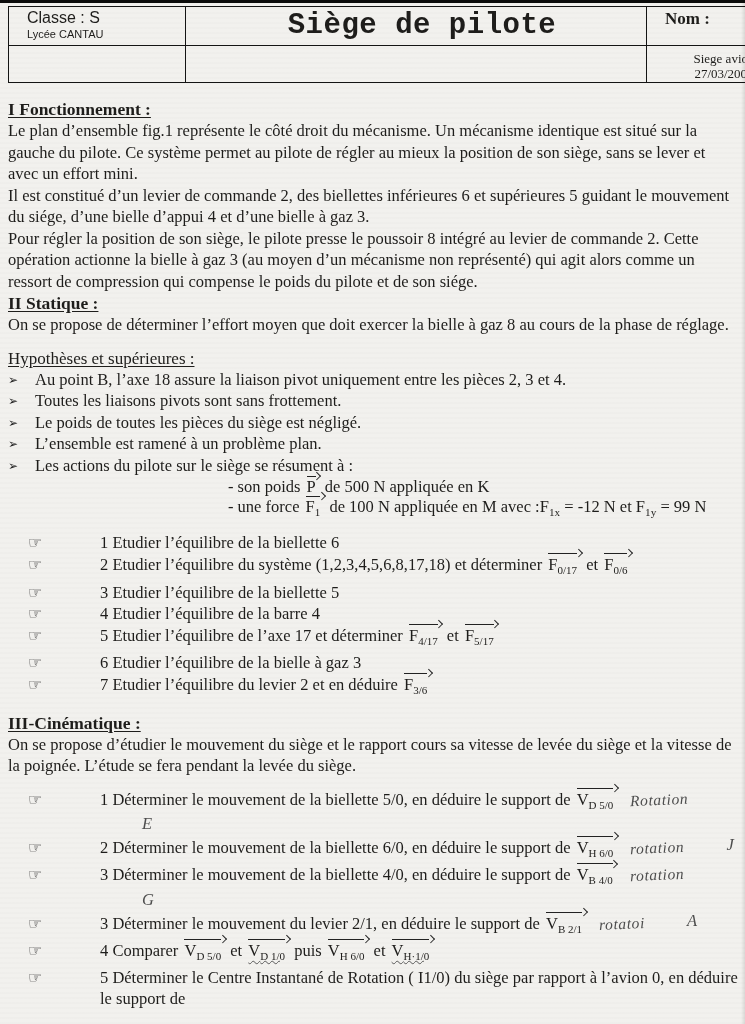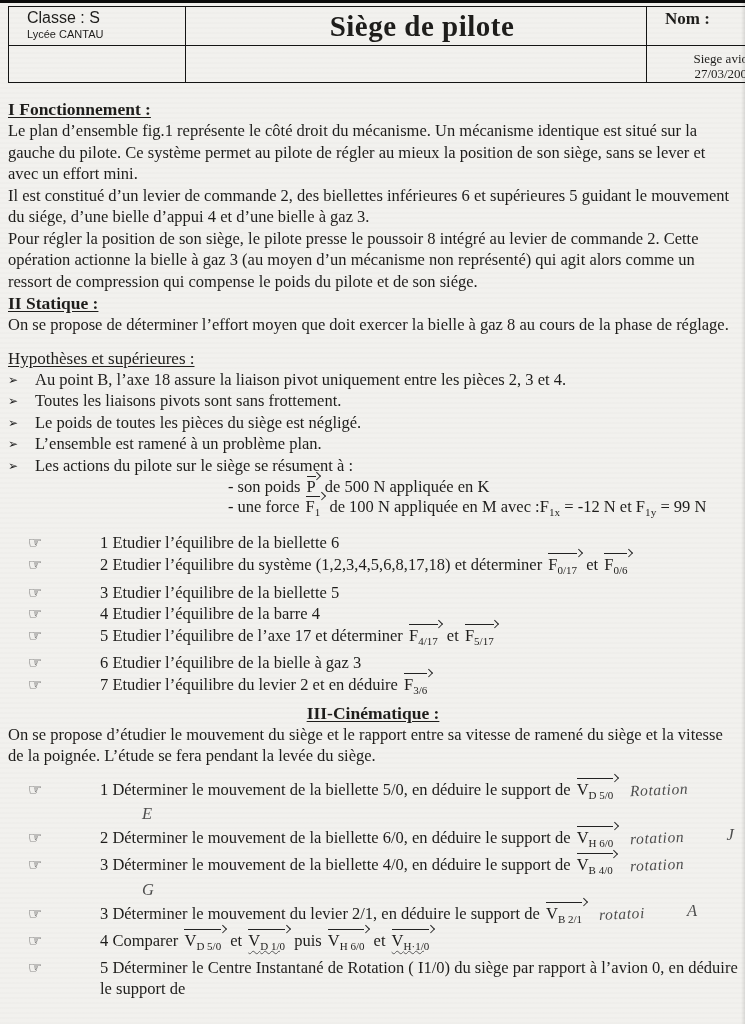--- a/index.html
+++ b/index.html
@@ -16,33 +16,33 @@
   
   table.hdr{border-collapse:collapse;table-layout:fixed;margin:6px 0 0 8px;width:730px;}
   table.hdr td{border:1.7px solid #141414;vertical-align:top;padding:1px 6px;}
   td.c1{width:152px;}
   td.c2{width:436px;}
   td.c3{width:130px;}
   tr.r1 td{height:36px;padding-left:18px;}
   tr.r2 td{height:28px;}
   .classe{font-family:"Liberation Sans", sans-serif;font-size:16px;line-height:19px;}
   .lycee{font-family:"Liberation Sans", sans-serif;font-size:11px;line-height:15px;}
-  .doc-title{font-family:Liberation Serif, serif;font-weight:bold;font-size:29px;
+  .doc-title{font-family:Liberation Mono, monospace;font-weight:bold;font-size:29px;
     text-align:center;letter-spacing:0.5px;line-height:36px;}
   .nom{font-weight:bold;font-size:17px;line-height:22px;}
   .meta{font-size:13px;line-height:14.5px;text-align:center;padding-top:5px;}
 
   
   .bodytext{padding:0 7px 0 8px;}
   h2{font-size:17.5px;line-height:22px;font-weight:bold;margin:0;
      text-decoration:underline;text-underline-offset:2px;}
   .h-sec1{margin-top:15px;}
   .h-sec2{margin-top:0;}
   .h-hyp{margin-top:12px;font-weight:normal;font-size:17px;}
-  .h-sec3{text-align:center;}
+  .h-sec3{margin-top:10px;}
   p{margin:0;font-size:16.5px;line-height:21.5px;}
 
   .bullet{font-size:16.5px;line-height:20.5px;}
   .b-icon{display:inline-block;width:27px;font-size:12px;position:relative;top:-1px;color:#222;}
   .subitem{margin-left:220px;font-size:16.5px;line-height:19.5px;}
 
   .qlist2{margin-top:10px;}
   .qlist3{margin-top:12px;}
   .q{display:flex;align-items:flex-start;}
   .qlist2 .q{line-height:21.5px;font-size:16.5px;}
@@ -143,21 +143,21 @@
           <span class="hand">☞</span>
           <div class="qt">6 Etudier l’équilibre de la bielle à gaz 3</div>
         </div>
       <div class="q">
           <span class="hand">☞</span>
           <div class="qt">7 Etudier l’équilibre du levier 2 et en déduire <span class="vec"><span>F</span><sub>3/6</sub></span></div>
         </div>
     </div>
 
     <h2 class="h-sec3">III-Cinématique :</h2>
-    <p>On se propose d’étudier le mouvement du siège et le rapport entre sa vitesse de ramené du siège et la vitesse de la poignée. L’étude se fera pendant la levée du siège.</p>
+    <p>On se propose d’étudier le mouvement du siège et le rapport cours sa vitesse de levée du siège et la vitesse de la poignée. L’étude se fera pendant la levée du siège.</p>
 
     <div class="qlist3">
       <div class="q">
           <span class="hand">☞</span>
           <div class="qt">1 Déterminer le mouvement de la biellette 5/0, en déduire le support de <span class="vec"><span>V</span><sub>D 5/0</sub></span><span class="hw">Rotation</span><span class="hw hwl">E</span></div>
         </div>
       <div class="q">
           <span class="hand">☞</span>
           <div class="qt">2 Déterminer le mouvement de la biellette 6/0, en déduire le support de <span class="vec"><span>V</span><sub>H 6/0</sub></span><span class="hw">rotation</span><span class="hw hwl">J</span></div>
         </div>

